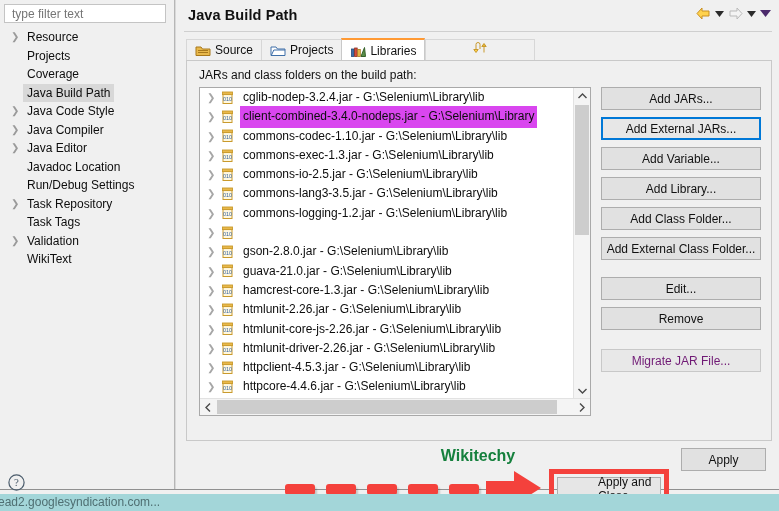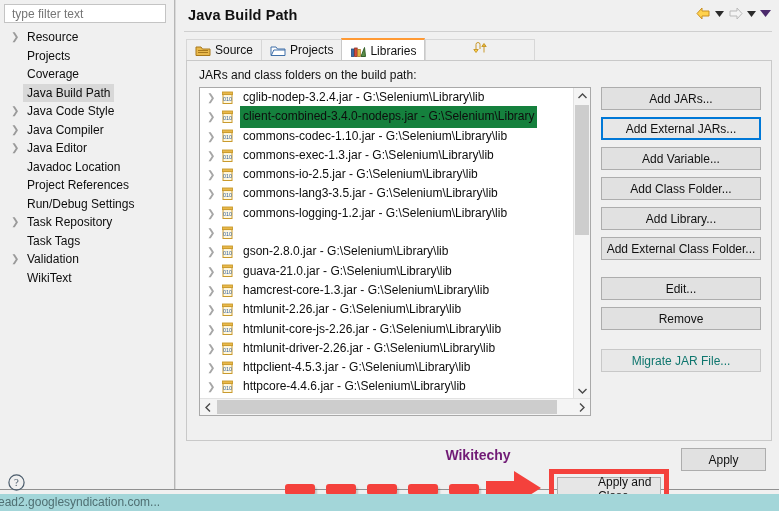--- a/index.html
+++ b/index.html
@@ -74,21 +74,21 @@
     background:#ffffff;border:1px solid #a9a9a9;box-sizing:border-box;overflow:hidden;
   }
   .list-rows{position:absolute;left:0;top:0;width:374px;}
   .row{
     position:relative;height:19.3px;line-height:19.3px;white-space:nowrap;
     padding-left:7px;font-size:12px;color:#0d0d0d;display:flex;align-items:center;
   }
   .row .twisty{width:14px;color:#a6a6a6;font-size:10px;flex:0 0 14px;}
   .row .jar{flex:0 0 14px;margin-right:5px;display:flex;}
   .row .txt{display:inline-block;padding:1px 3px;}
-  .row.selected .txt{background:#15803d;}
+  .row.selected .txt{background:#d946ef;}
 
   
   .vsb{position:absolute;right:0;top:0;width:16px;height:311px;background:#f4f4f4;border-left:1px solid #e2e2e2;}
   .vsb .arrow{height:16px;display:flex;align-items:center;justify-content:center;color:#4a4a4a;font-size:9px;}
   .vsb .arrow.bot{position:absolute;bottom:0;left:0;width:16px;}
   .vsb .thumb{position:absolute;left:1px;top:17px;width:14px;height:130px;background:#cdcdcd;}
   
   .hsb{position:absolute;left:0;bottom:0;width:390px;height:16px;background:#f4f4f4;border-top:1px solid #e2e2e2;}
   .hsb .arrow{position:absolute;top:0;width:16px;height:16px;display:flex;align-items:center;justify-content:center;color:#4a4a4a;font-size:10px;}
   .hsb .arrow.l{left:0;}
@@ -97,33 +97,33 @@
 
   
   .btncol{position:absolute;left:414px;top:26px;width:160px;}
   .btn{
     width:160px;height:23px;margin-bottom:7px;
     background:#e1e1e1;border:1px solid #adadad;box-sizing:border-box;
     font-family:"Liberation Sans",sans-serif;font-size:12px;color:#111;
     display:flex;align-items:center;justify-content:center;
   }
   .btn.focus{border:2px solid #0078d7;background:#e7e7e7;}
-  .btn.disabled{color:#0f766e;background:#e8e8e8;border-color:#c8c8c8;}
+  .btn.disabled{color:#701a75;background:#e8e8e8;border-color:#c8c8c8;}
   .gap{height:10px;}
   .gap2{height:12px;}
 
   
   .apply-btn{
     position:absolute;right:13px;top:448px;width:85px;height:23px;
     background:#e1e1e1;border:1px solid #adadad;box-sizing:border-box;
     font-size:12px;color:#111;display:flex;align-items:center;justify-content:center;
   }
   .watermark{
     position:absolute;left:0;top:447px;width:604px;text-align:center;
-    font-size:14px;font-weight:bold;color:#701a75;pointer-events:none;
+    font-size:16px;font-weight:bold;color:#15803d;pointer-events:none;
   }
 
   
   .footer-sep{position:absolute;left:0;top:489px;width:779px;height:1px;background:#909090;}
   .footer{position:absolute;left:0;top:490px;width:779px;height:21px;background:#f0f0f0;}
   .help-icon{position:absolute;left:8px;top:474px;width:17px;height:17px;}
   .btn-apply-close{
     position:absolute;left:557px;top:477px;width:104px;height:23px;
     background:#e6e6e6;border:1px solid #adadad;box-sizing:border-box;
     font-size:12px;color:#111;display:flex;align-items:center;justify-content:center;padding-left:40px;
@@ -161,21 +161,20 @@
     </div>
     <div class="tree" id="tree">
         <div class="tree-item"><span class="twisty">❯</span><span class="lbl">Resource</span></div>
         <div class="tree-item"><span class="lbl">Projects</span></div>
         <div class="tree-item"><span class="lbl">Coverage</span></div>
         <div class="tree-item selected"><span class="lbl">Java Build Path</span></div>
         <div class="tree-item"><span class="twisty">❯</span><span class="lbl">Java Code Style</span></div>
         <div class="tree-item"><span class="twisty">❯</span><span class="lbl">Java Compiler</span></div>
         <div class="tree-item"><span class="twisty">❯</span><span class="lbl">Java Editor</span></div>
         <div class="tree-item"><span class="lbl">Javadoc Location</span></div>
-        <div class="tree-item"><span class="lbl">Project References</span></div>
         <div class="tree-item"><span class="lbl">Run/Debug Settings</span></div>
         <div class="tree-item"><span class="twisty">❯</span><span class="lbl">Task Repository</span></div>
         <div class="tree-item"><span class="lbl">Task Tags</span></div>
         <div class="tree-item"><span class="twisty">❯</span><span class="lbl">Validation</span></div>
         <div class="tree-item"><span class="lbl">WikiText</span></div>
       </div>
   </div>
   <div class="sidebar-sep"></div>
 
   <div class="panel">
@@ -475,22 +474,22 @@
                 <path d="M1 0.5 L5 4.5 L1 8.5" fill="none" stroke="#4a4a4a" stroke-width="1.4"></path>
               </svg>
           </div>
         </div>
       </div>
 
       <div class="btncol" id="btncol">
           <div class="btn">Add JARs...</div>
           <div class="btn focus">Add External JARs...</div>
           <div class="btn">Add Variable...</div>
+          <div class="btn">Add Library...</div>
           <div class="btn">Add Class Folder...</div>
-          <div class="btn">Add Library...</div>
           <div class="btn">Add External Class Folder...</div>
           <div class="gap"></div>
           <div class="btn">Edit...</div>
           <div class="btn">Remove</div>
           <div class="gap2"></div>
           <div class="btn disabled">Migrate JAR File...</div>
         </div>
     </div>
 
     <div class="watermark">Wikitechy</div>

